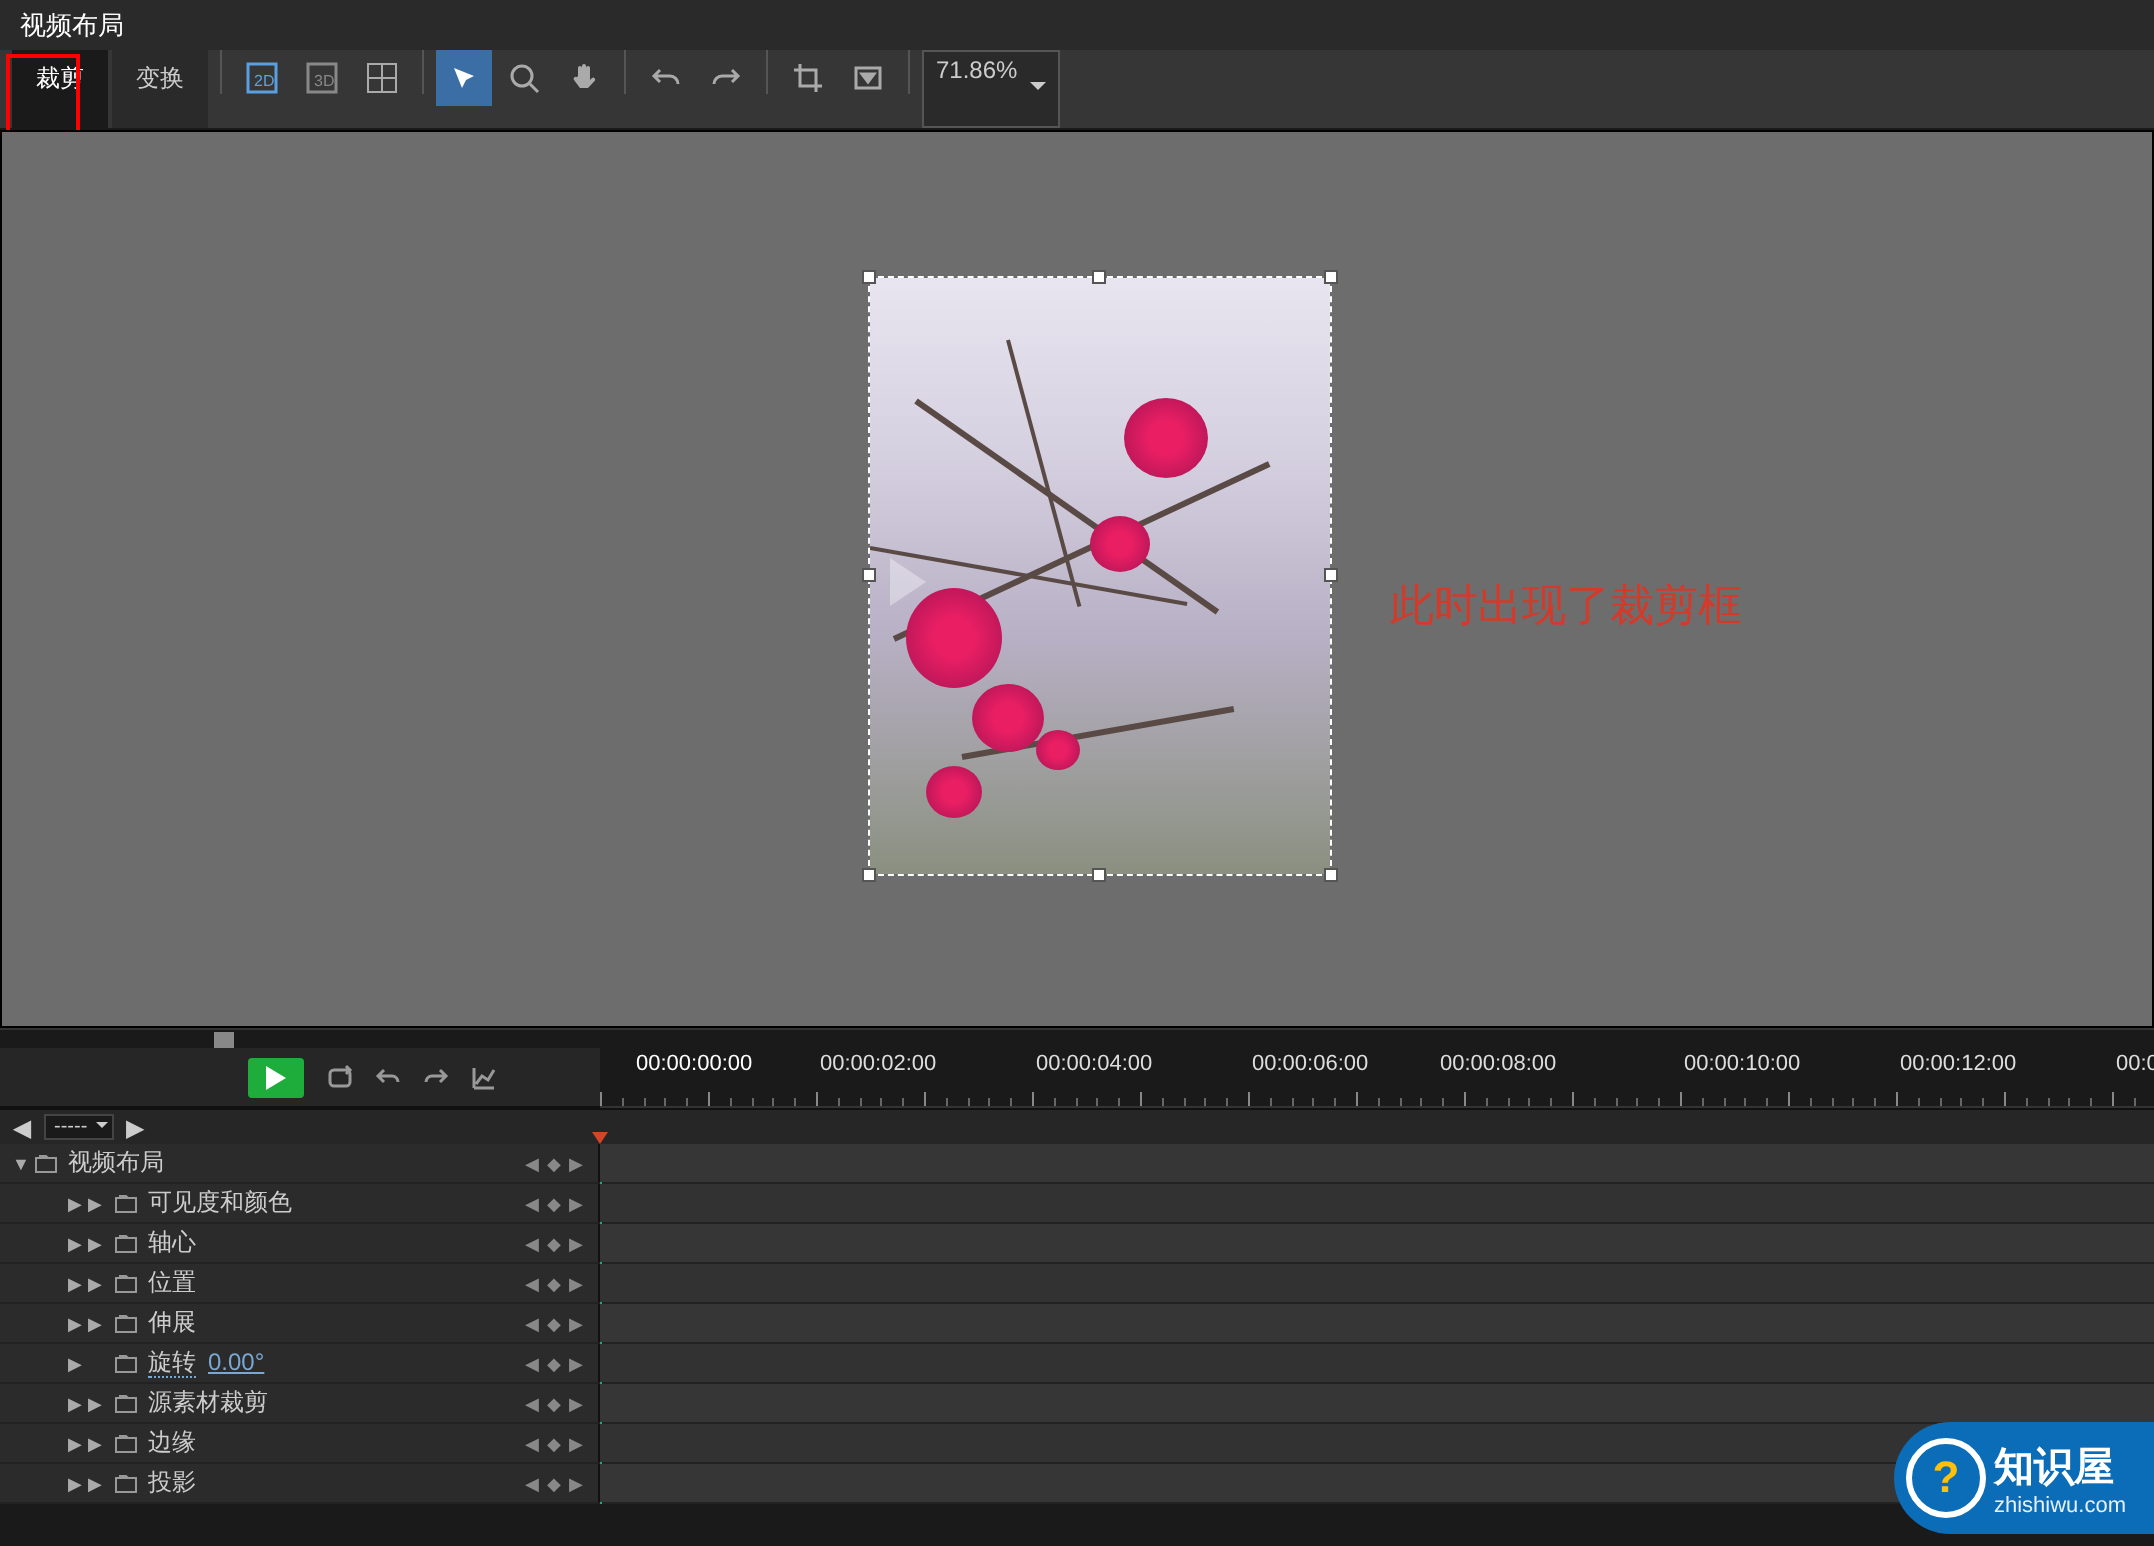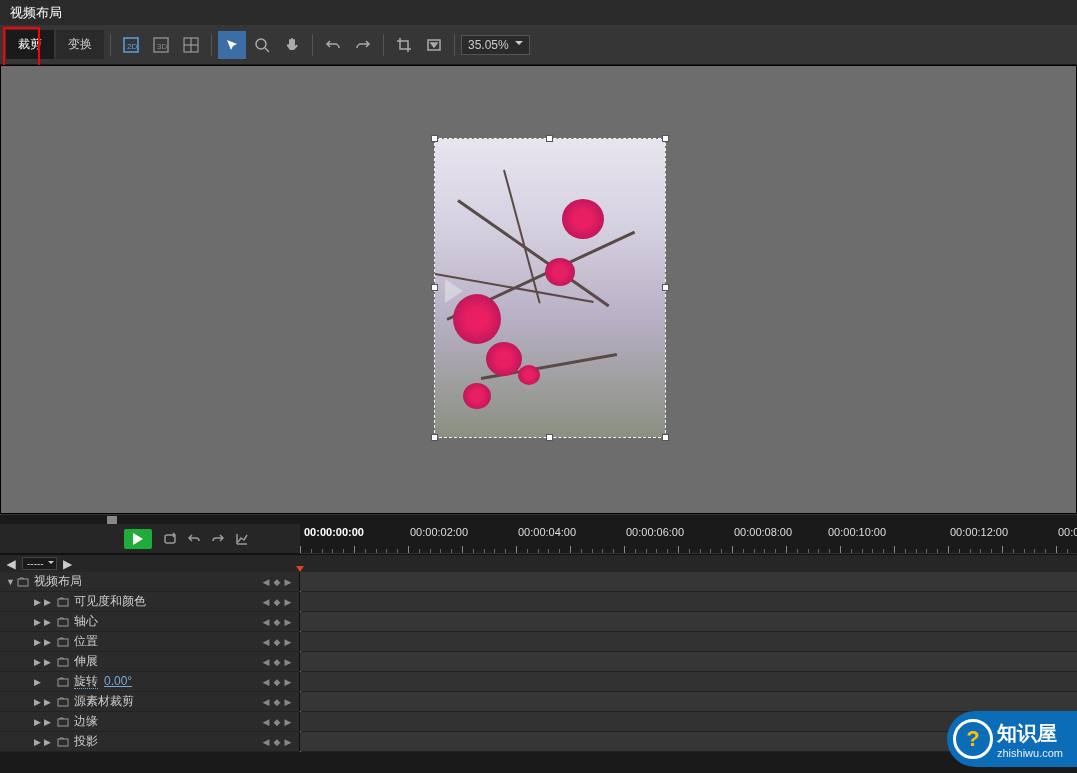--- a/index.html
+++ b/index.html
@@ -1,18 +1,18 @@
 <!DOCTYPE html>
 <html><head>
 <meta charset="utf-8">
 <style>
 * { margin: 0; padding: 0; box-sizing: border-box; font-family: "Microsoft YaHei", sans-serif; }
 body { background: #1a1a1a; color: #ccc; font-size: 12px; width: 1077px; height: 773px; overflow: hidden; position: relative; }
 .title-bar { background: #2a2a2a; color: #fff; padding: 4px 10px; font-size: 13px; height: 25px; display: flex; align-items: center; }
-.toolbar { background: #363636; height: 40px; display: flex; align-items: center; padding: 0 6px; gap: 2px; border-bottom: 1px solid #1a1a1a; }
+.toolbar { background: #363636; height: 40px; display: flex; padding: 0 6px; gap: 2px; border-bottom: 1px solid #1a1a1a; }
 .tab { padding: 6px 12px; background: #2a2a2a; color: #ccc; cursor: pointer; font-size: 12px; }
 .tab.active { background: #1a1a1a; color: #fff; }
 .highlight-box { border: 2px solid #f00; position: absolute; pointer-events: none; }
 .tool-btn { width: 28px; height: 28px; display: flex; align-items: center; justify-content: center; color: #aaa; cursor: pointer; }
 .tool-sep { width: 1px; height: 22px; background: #555; margin: 0 4px; }
 .zoom-select { background: #2a2a2a; color: #ccc; border: 1px solid #555; padding: 2px 20px 2px 6px; font-size: 12px; position: relative; cursor: pointer; }
 .zoom-caret { position: absolute; right: 6px; top: 50%; transform: translateY(-50%); border: 4px solid transparent; border-top-color: #ccc; }
 .canvas-area { background: #6d6d6d; height: 449px; position: relative; border: 1px solid #000; }
 .crop-frame { position: absolute; border: 1px dashed #fff; }
 .handle { position: absolute; width: 7px; height: 7px; background: #fff; border: 1px solid #555; }
@@ -124,21 +124,21 @@
       </svg>
     </div>
   <div class="tool-btn">
       <svg width="16" height="16" viewBox="0 0 16 16" stroke="#aaa" fill="none" stroke-width="1.5">
         <rect x="2" y="3" width="12" height="10"></rect>
         <path d="M5 6l3 4 3-4z" fill="#aaa"></path>
       </svg>
     </div>
   <div class="tool-sep"></div>
   <div class="zoom-select">
-    <span>35.05%</span>
+    <span>71.86%</span>
     <span class="zoom-caret"></span>
   </div>
 </div>
 <div class="highlight-box" style="top:27px;left:3px;width:37px;height:48px"></div>
 
 <div class="canvas-area">
   <div class="crop-frame" style="left:433px;top:72px;width:232px;height:300px">
     <div class="image-mock">
       <div class="branch" style="left:10%;top:20%;width:80%;height:3px;transform:rotate(35deg)"></div>
       <div class="branch" style="left:5%;top:60%;width:90%;height:3px;transform:rotate(-25deg)"></div>
@@ -155,20 +155,21 @@
     </div>
     <div class="handle tl"></div>
     <div class="handle tm"></div>
     <div class="handle tr"></div>
     <div class="handle ml"></div>
     <div class="handle mr"></div>
     <div class="handle bl"></div>
     <div class="handle bm"></div>
     <div class="handle br"></div>
   </div>
+  <div class="annotation" style="left:694px;top:222px">此时出现了裁剪框</div>
 </div>
 
 <div class="timeline-section">
   <div class="scrub-bar">
       <div class="scrub-handle"></div>
     </div>
 
   <div class="ctrl-row" style="position:relative">
     <div style="width:118px"></div>
     <div class="play-btn">
@@ -191,26 +192,26 @@
         <svg width="14" height="14" viewBox="0 0 14 14" stroke="#999" fill="none" stroke-width="1.5">
           <path d="M9 3l3 3-3 3M12 6H5a3 3 0 00-3 3"></path>
         </svg>
       </div>
     <div class="ctrl-icon">
         <svg width="14" height="14" viewBox="0 0 14 14" stroke="#999" fill="none" stroke-width="1.5">
           <path d="M2 12V2M2 12h10M3 10l3-4 3 2 3-5"></path>
         </svg>
       </div>
     <div class="ruler" style="position:absolute;left:300px;right:0;top:0;height:30px">
-      <span class="time-label" style="left:4px;font-weight:bold;color:#fff">00:00:00:00</span>
+      <span class="time-label" style="left:18px;font-weight:normal;color:#fff">00:00:00:00</span>
       <span class="time-label" style="left:110px">00:00:02:00</span>
       <span class="time-label" style="left:218px">00:00:04:00</span>
       <span class="time-label" style="left:326px">00:00:06:00</span>
-      <span class="time-label" style="left:434px">00:00:08:00</span>
-      <span class="time-label" style="left:528px">00:00:10:00</span>
+      <span class="time-label" style="left:420px">00:00:08:00</span>
+      <span class="time-label" style="left:542px">00:00:10:00</span>
       <span class="time-label" style="left:650px">00:00:12:00</span>
       <span class="time-label" style="left:758px">00:00</span>
     <div class="tick major" style="left: 0px; bottom: 0px;"></div>
         <div class="tick" style="left: 10.8px; bottom: 0px;"></div>
         <div class="tick" style="left: 21.6px; bottom: 0px;"></div>
         <div class="tick" style="left: 32.4px; bottom: 0px;"></div>
         <div class="tick" style="left: 43.2px; bottom: 0px;"></div>
         <div class="tick major" style="left: 54px; bottom: 0px;"></div>
         <div class="tick" style="left: 64.8px; bottom: 0px;"></div>
         <div class="tick" style="left: 75.6px; bottom: 0px;"></div>

